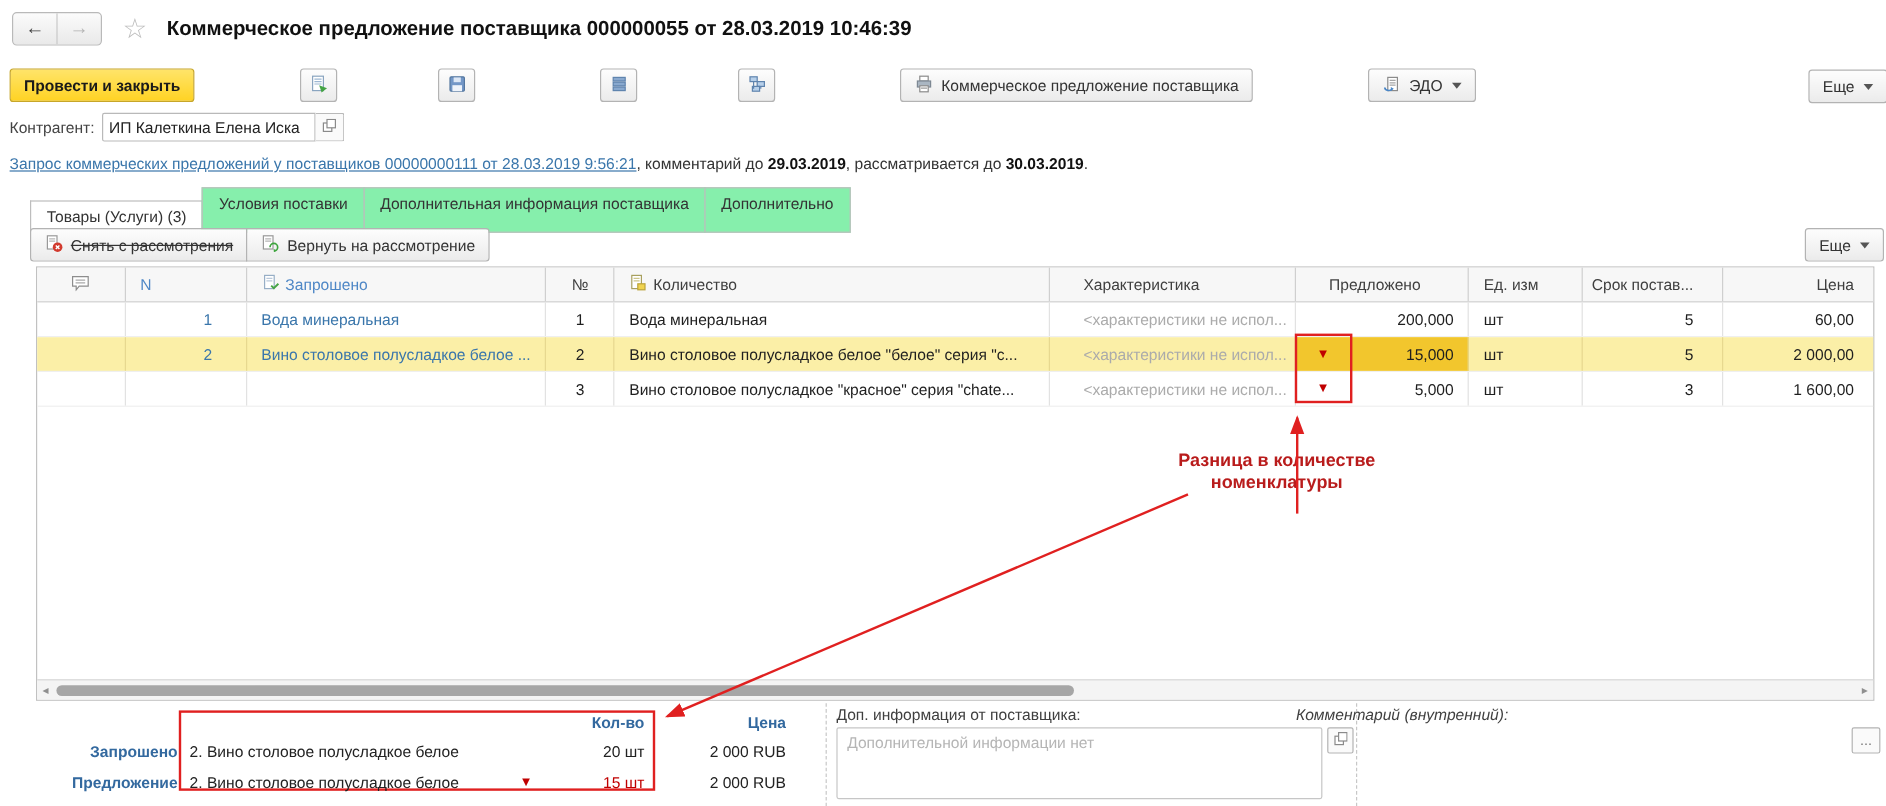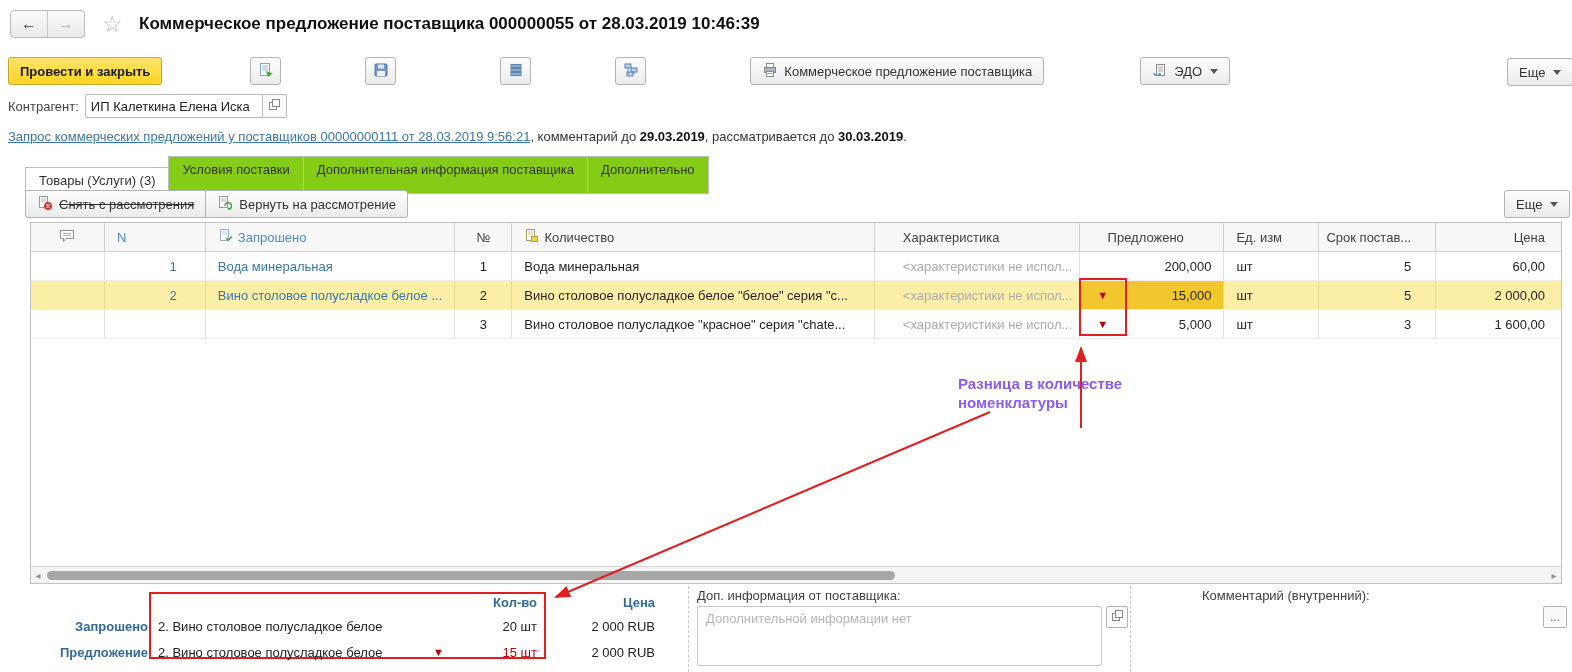--- a/index.html
+++ b/index.html
@@ -33,21 +33,21 @@
           font-family:"Liberation Sans",sans-serif;color:#222;box-sizing:border-box;outline:none;}
   .tbtn{height:24px;width:24px;border:1px solid #b9b9b9;border-left:none;background:#fafafa;display:flex;
         align-items:center;justify-content:center;cursor:pointer;border-radius:0 2px 2px 0;box-sizing:border-box;}
 
   .req-line{position:absolute;left:8px;top:129px;white-space:pre;color:#333;}
   .req-line .lnk{color:#3a76ab;text-decoration:underline;cursor:pointer;}
   .req-line b{color:#111;}
 
   
   .tabs{position:absolute;left:25px;top:156px;display:flex;align-items:flex-end;}
-  .tab{height:38px;line-height:26px;padding:0 13px;border:1px solid #bdbdbd;background:#84cc16;color:#333;
+  .tab{height:38px;line-height:26px;padding:0 13px;border:1px solid #bdbdbd;background:#86efac;color:#333;
        margin-right:-1px;cursor:pointer;box-sizing:border-box;}
   .tab.active{background:#fff;height:27px;border-bottom:1px solid #fff;font-weight:normal;}
 
   
   .cmdbar{position:absolute;left:25px;top:190px;display:flex;}
   .seg .btn{border-radius:0;}
   .seg .btn:first-child{border-radius:3px 0 0 3px;}
   .seg .btn:last-child{border-radius:0 3px 3px 0;margin-left:-1px;}
   .strike{text-decoration:line-through;}
   .more-top{position:absolute;left:1507px;top:58px;}
@@ -90,21 +90,21 @@
   .hscroll{position:absolute;left:0;right:0;bottom:0;height:17px;border-top:1px solid #d8d8d8;background:#f4f4f4;
            display:flex;align-items:center;box-sizing:border-box;}
   .harrow{width:14px;text-align:center;color:#8f8f8f;font-size:10px;}
   .htrack{flex:1;height:11px;position:relative;}
   .hthumb{position:absolute;left:2px;top:1px;width:848px;height:9px;background:#a6a6a6;border-radius:5px;}
 
   
   .red-box{position:absolute;border:2px solid #e02020;box-sizing:border-box;pointer-events:none;}
   .box-table{left:1079px;top:278px;width:48px;height:58px;}
   .box-summary{left:149px;top:592px;width:397px;height:67px;}
-  .ann-text{position:absolute;left:958px;top:374px;width:212px;color:#8b5cf6;
+  .ann-text{position:absolute;left:958px;top:374px;width:212px;text-align:center;color:#b91c1c;
             font-weight:bold;font-size:15px;line-height:19px;pointer-events:none;}
   .overlay{position:absolute;left:0;top:0;pointer-events:none;}
 
   
   .abs{position:absolute;}
   .sum-label{color:#33699f;font-weight:bold;text-align:right;}
   .sum-head{color:#33699f;font-weight:bold;text-align:right;}
   .sum-item{color:#222;}
   .sum-qty{text-align:right;color:#222;}
   .sum-qty.red{color:#c00000;}
@@ -399,16 +399,16 @@
   <textarea class="tarea" style="left: 697px; top: 606px; width: 405px; height: 60px;" placeholder="Дополнительной информации нет"></textarea>
   <span class="sq-btn" style="left:1106px;top:606px;width:22px;">
     <span>
       <svg width="12" height="12">
           <rect x="1.5" y="3.5" width="7" height="7" fill="#fff" stroke="#8a8a8a"></rect>
           <rect x="4.5" y="0.5" width="7" height="7" fill="#fff" stroke="#8a8a8a"></rect>
         </svg>
     </span>
   </span>
 
-  <div class="blabel" style="left:1202px;top:588px;">Комментарий (внутренний):</div>
+  <div class="blabel" style="left:1080px;top:588px;font-style:italic;">Комментарий (внутренний):</div>
   <span class="sq-btn" style="left:1543px;top:606px;width:24px;">...</span>
 
 </div>
 
 </body></html>

